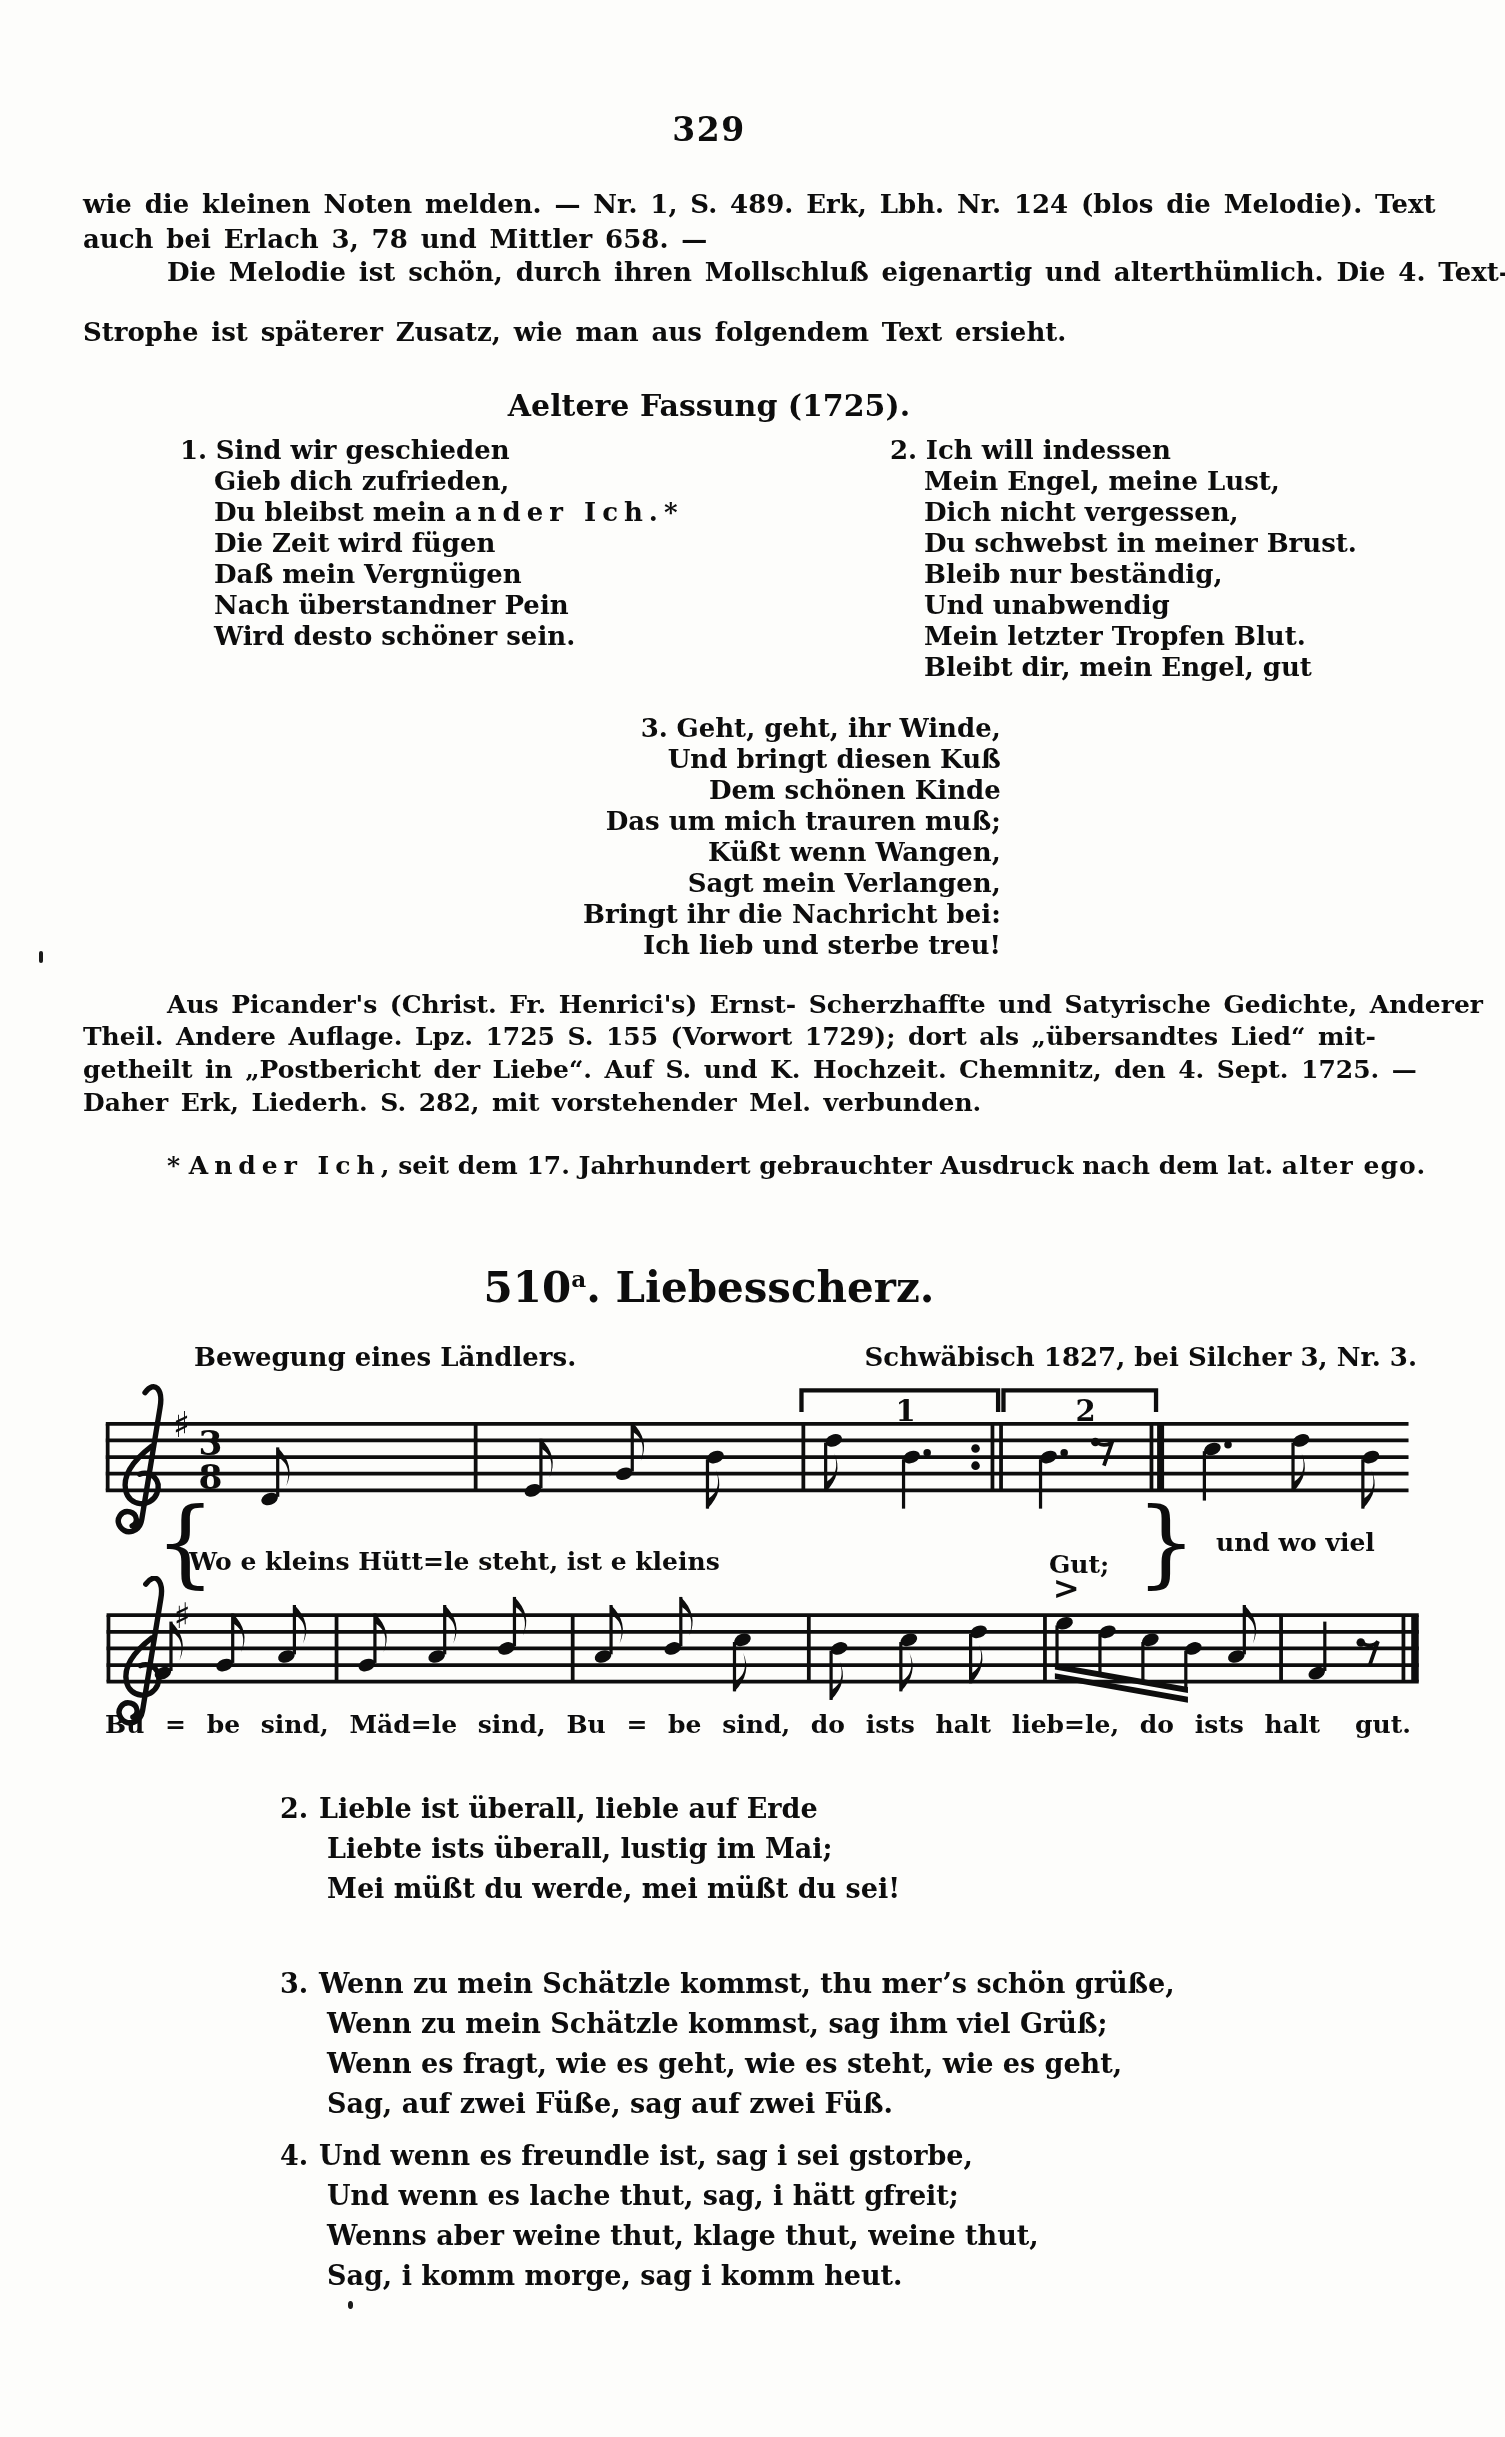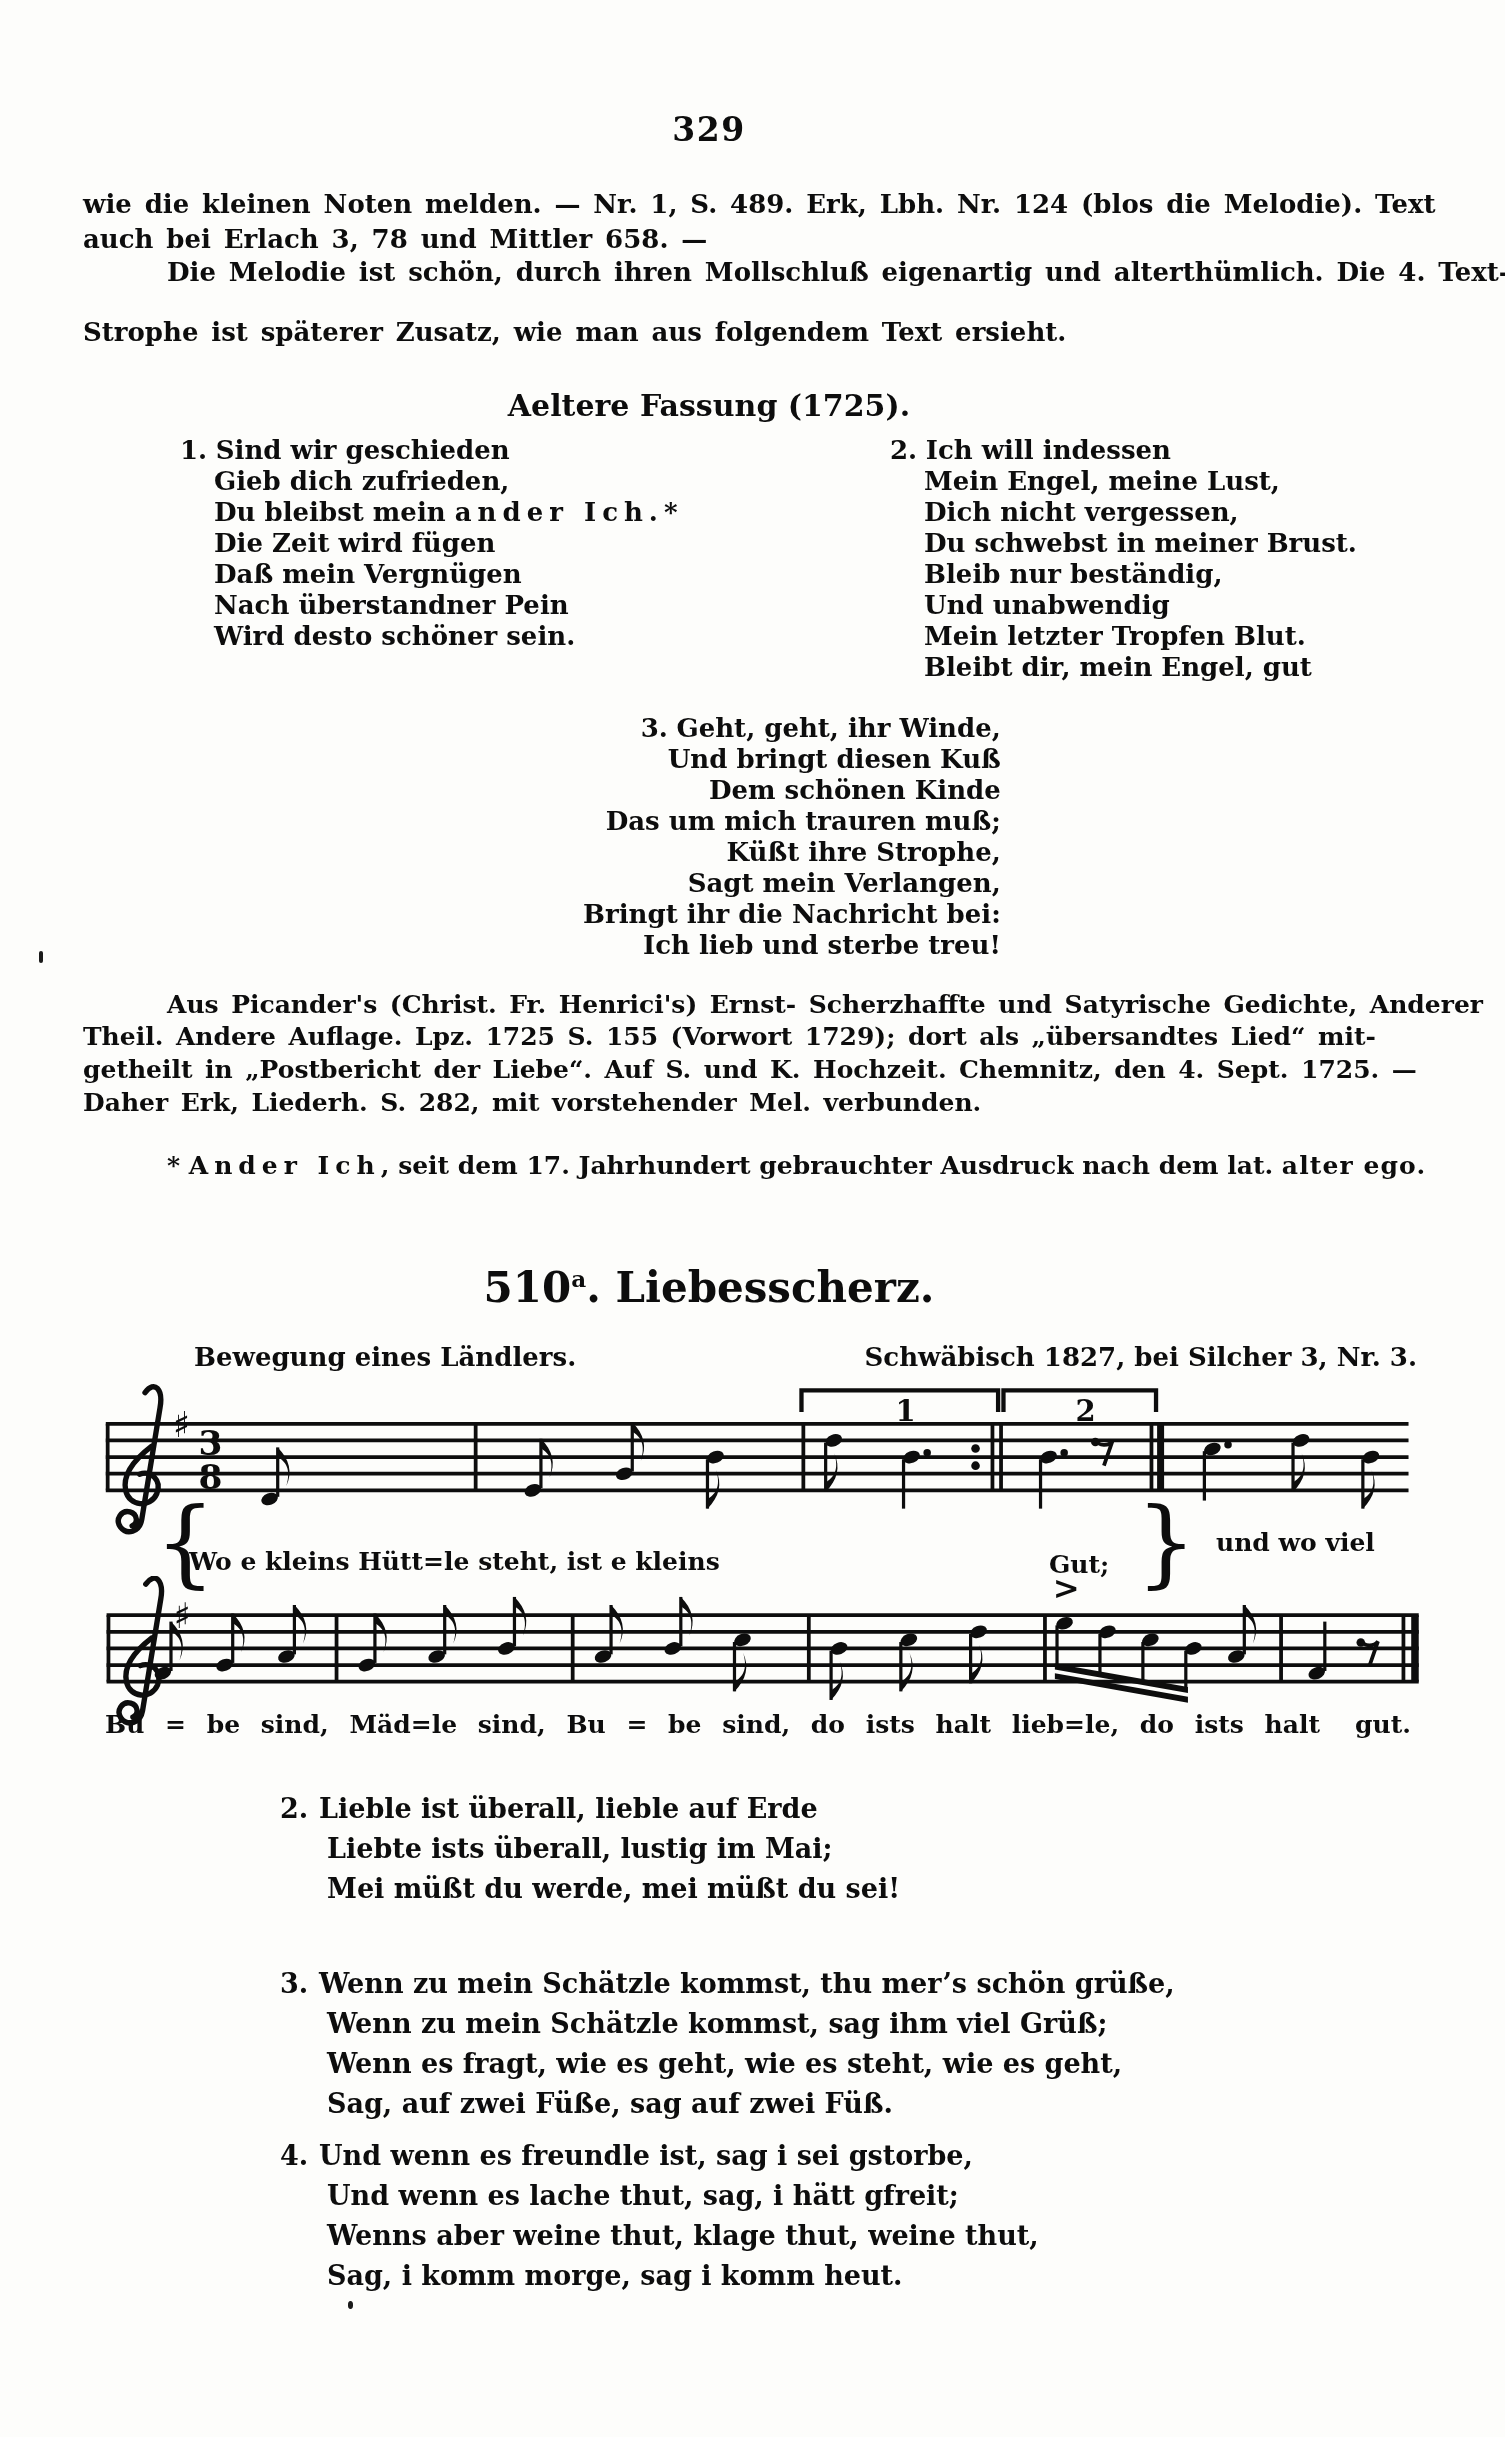--- a/index.html
+++ b/index.html
@@ -68,21 +68,21 @@
     <div class="vline ind">Und unabwendig</div>
     <div class="vline ind">Mein letzter Tropfen Blut.</div>
     <div class="vline ind">Bleibt dir, mein Engel, gut</div>
   </div>
 
   <div class="verse" style="left:549px;top:713px;text-align:right;">
     <div class="vline"><span class="vnum">3.</span><span>Geht, geht, ihr Winde,</span></div>
     <div class="vline ind">Und bringt diesen Kuß</div>
     <div class="vline ind">Dem schönen Kinde</div>
     <div class="vline ind">Das um mich trauren muß;</div>
-    <div class="vline ind">Küßt ihre Strophe,</div>
+    <div class="vline ind">Küßt wenn Wangen,</div>
     <div class="vline ind">Sagt mein Verlangen,</div>
     <div class="vline ind">Bringt ihr die Nachricht bei:</div>
     <div class="vline ind">Ich lieb und sterbe treu!</div>
   </div>
 
   <div class="t s46 wsp" style="left:167px;top:990px;">Aus Picander's (Christ. Fr. Henrici's) Ernst- Scherzhaffte und Satyrische Gedichte, Anderer</div>
   <div class="t s46 wsp" style="left:83px;top:1022px;">Theil.  Andere Auflage.  Lpz. 1725 S. 155 (Vorwort 1729); dort als „übersandtes Lied“ mit-</div>
   <div class="t s46 wsp" style="left:83px;top:1055px;">getheilt in „Postbericht der Liebe“.  Auf S. und K. Hochzeit.  Chemnitz, den 4. Sept. 1725. —</div>
   <div class="t s46 wsp" style="left:83px;top:1088px;">Daher Erk, Liederh. S. 282, mit vorstehender Mel. verbunden.</div>
 

